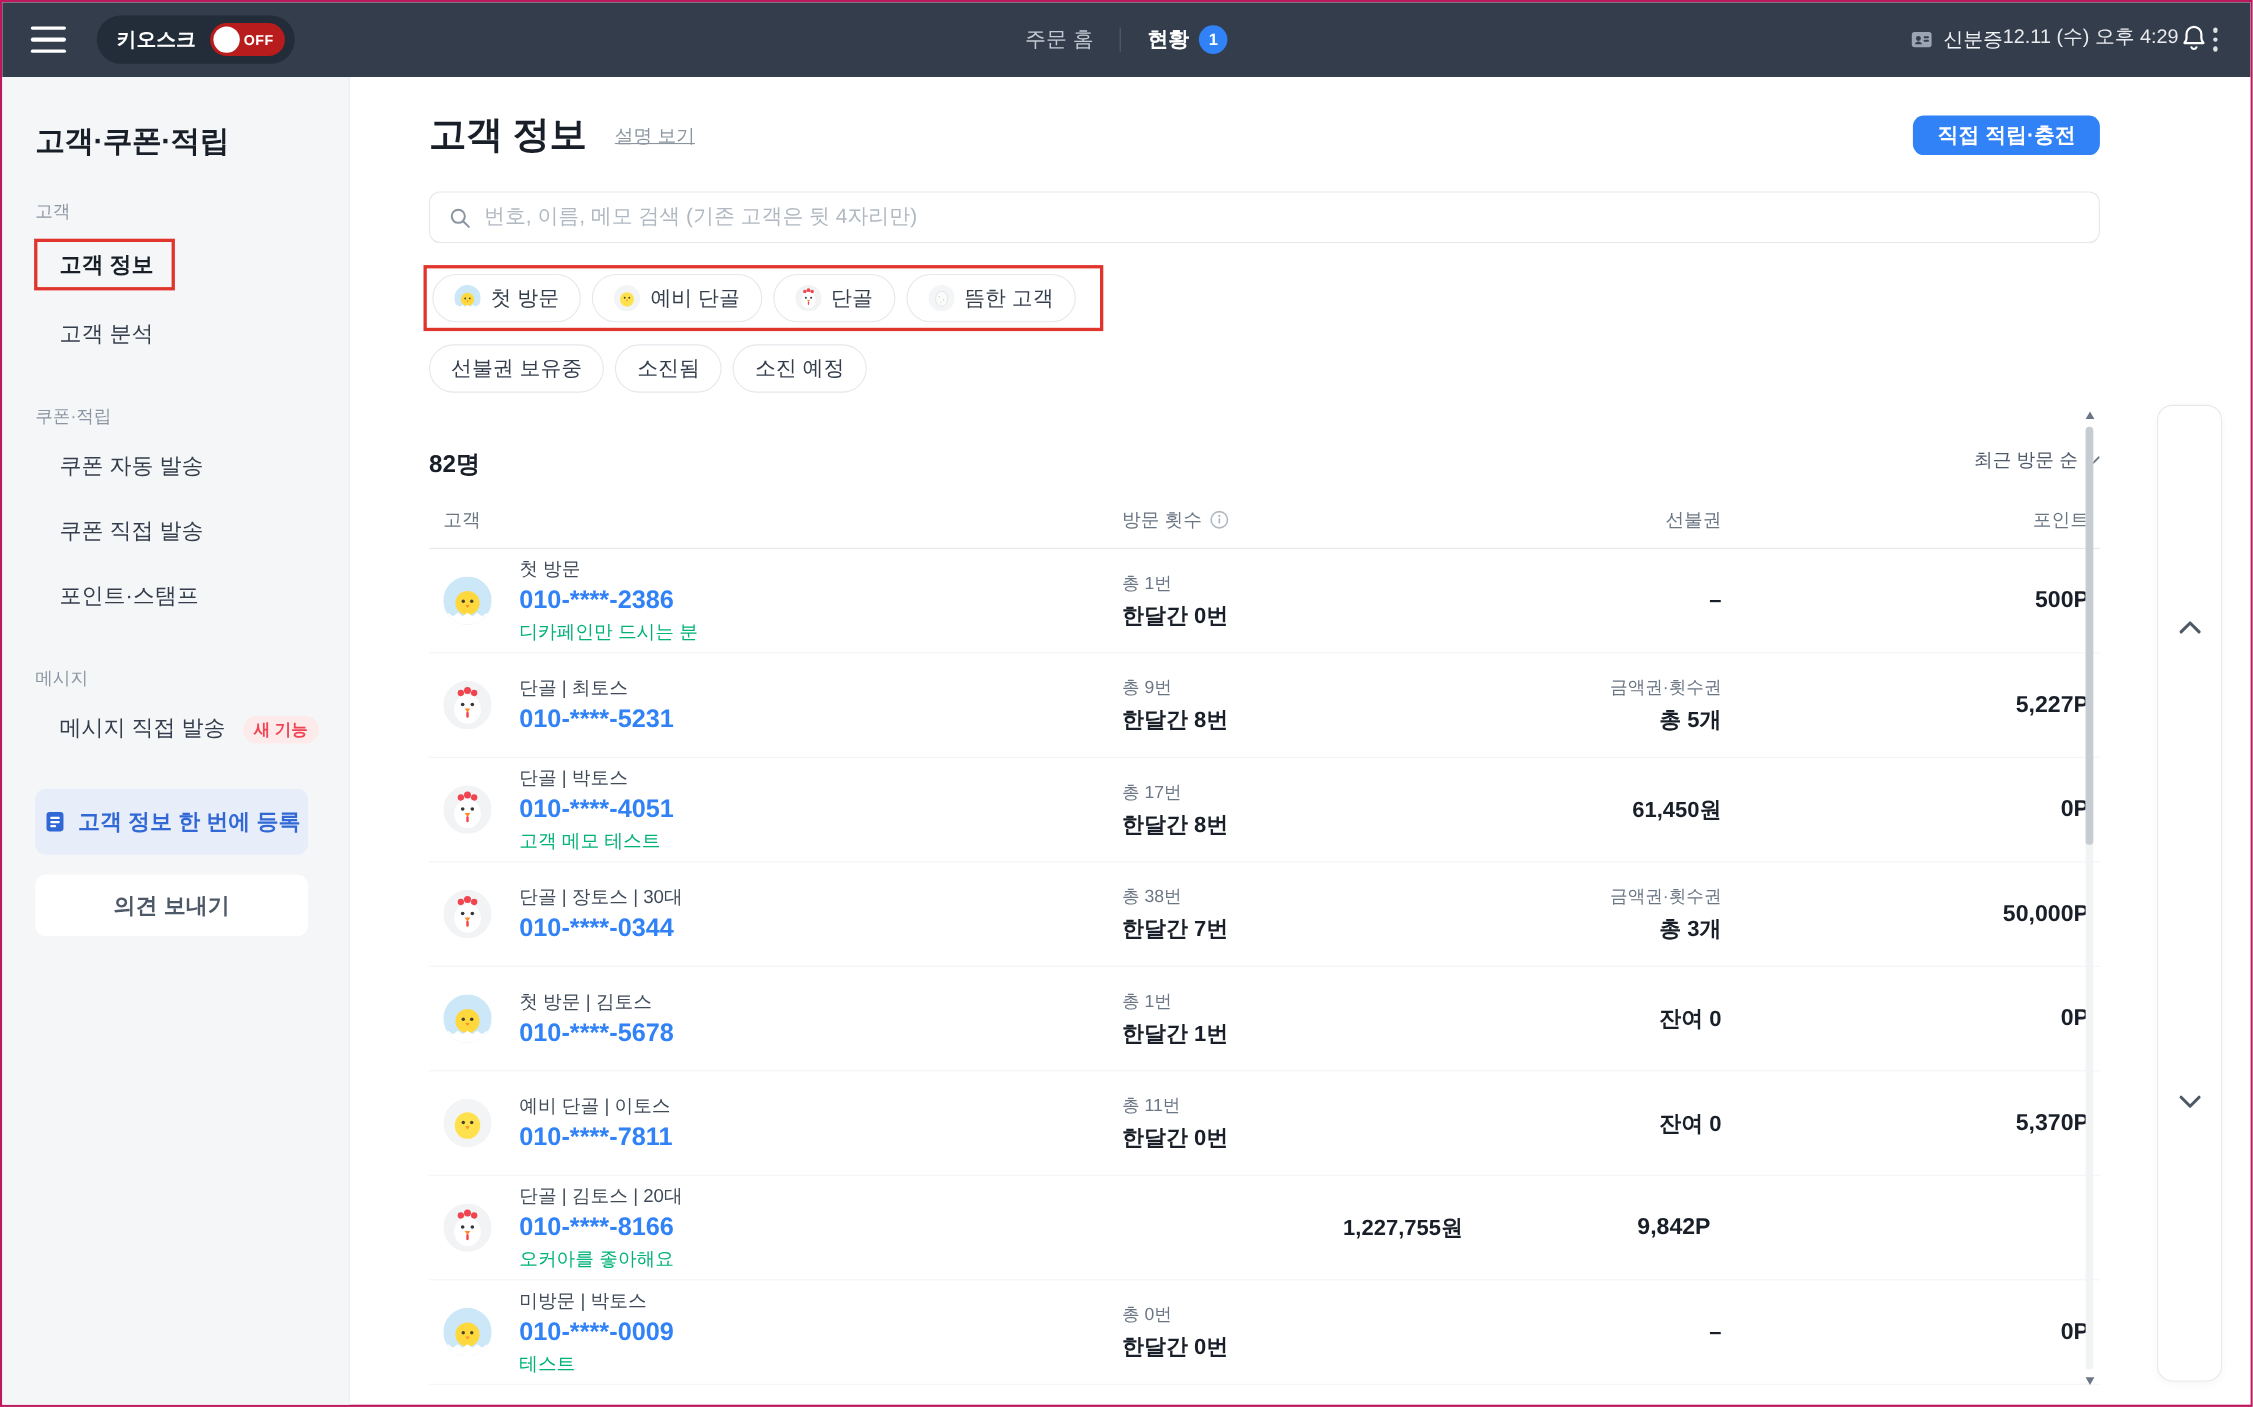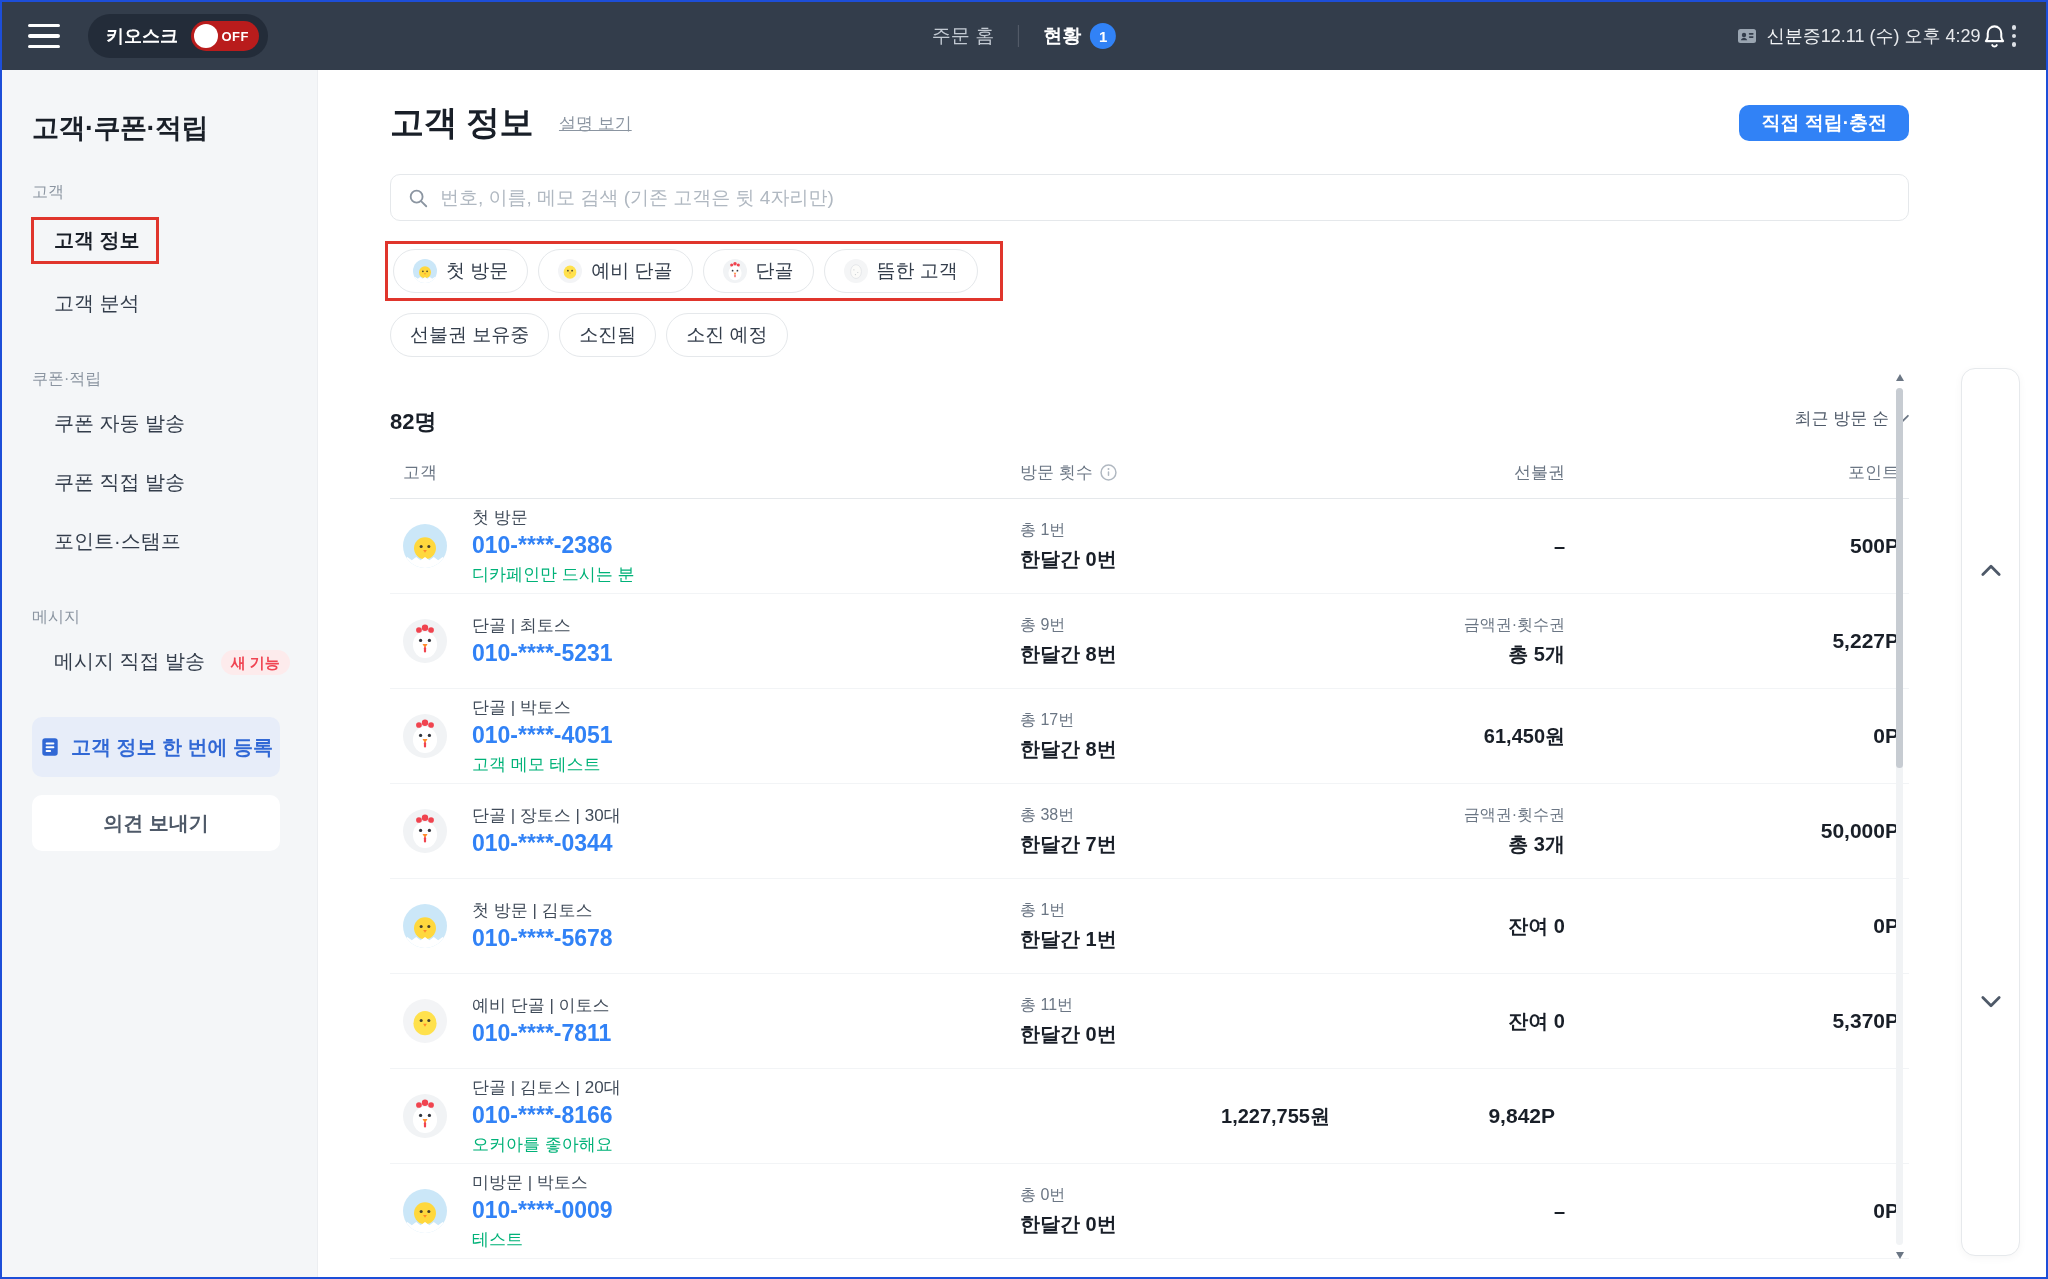--- a/index.html
+++ b/index.html
@@ -4,38 +4,38 @@
 <style>
   :root{
     --topbar-bg:#333D4B;
     --accent-blue:#3182F6;
     --memo-green:#00B278;
     --annotation-red:#E0352C;
     --badge-red:#F04452;
   }
   *{box-sizing:border-box;margin:0;padding:0;font-family:"Liberation Sans","DejaVu Sans",sans-serif;}
   html,body{background:#fff;}
-  .page{width:2048px;height:1279px;position:relative;overflow:hidden;background:#fff;border:2px solid #1d4ed8;}
+  .page{width:2048px;height:1279px;position:relative;overflow:hidden;background:#fff;border:2px solid #be185d;}
 
   
   .topbar{height:68px;background:var(--topbar-bg);display:flex;align-items:center;padding:0 26px;position:relative;color:#fff;}
   .tb-left{display:flex;align-items:center;gap:28px;}
   .hamburger{width:32px;height:24px;display:flex;flex-direction:column;justify-content:space-between;cursor:pointer;}
   .hamburger span{height:3.4px;background:#fff;border-radius:2px;}
   .kiosk{display:flex;align-items:center;gap:13px;background:#232C39;border-radius:999px;padding:7px 9px 7px 18px;cursor:pointer;}
   .kiosk-label{font-size:18px;font-weight:700;color:#fff;}
   .switch{position:relative;width:68px;height:30px;background:#b91c1c;border-radius:999px;}
   .knob{position:absolute;left:3px;top:3px;width:24px;height:24px;border-radius:50%;background:#fff;}
   .switch-state{position:absolute;right:10px;top:50%;transform:translateY(-50%);font-size:13px;font-weight:700;color:#fff;letter-spacing:.5px;}
   .tb-center{position:absolute;left:50%;transform:translateX(-50%);display:flex;align-items:center;gap:24px;}
   .nav-item{font-size:19px;color:#C3CAD3;cursor:pointer;display:flex;align-items:center;gap:9px;}
   .nav-item.active{color:#fff;font-weight:700;}
   .nav-divider{width:1px;height:22px;background:#57606C;}
   .nav-badge{width:26px;height:26px;border-radius:50%;background:var(--accent-blue);color:#fff;font-size:15px;font-weight:700;display:flex;align-items:center;justify-content:center;}
-  .tb-right{margin-left:auto;display:flex;align-items:center;}
+  .tb-right{margin-left:auto;display:flex;}
   .id-chip{display:flex;align-items:center;gap:8px;font-size:18px;color:#F2F4F6;cursor:pointer;}
   .tb-time{font-size:18px;color:#E8EAED;}
   .bell{width:27px;height:27px;cursor:pointer;}
   .kebab{display:flex;flex-direction:column;gap:4px;padding:4px;cursor:pointer;}
   .kebab i{width:4.5px;height:4.5px;border-radius:50%;background:#DDE1E6;display:block;}
 
   
   .body{display:flex;height:1209px;}
   .sidebar{width:316px;flex-shrink:0;background:#F4F6F8;border-right:1px solid #ECEEF1;padding:40px 22px 0 30px;position:relative;}
   .main{flex:1;position:relative;padding:30px 0 0 72px;}

